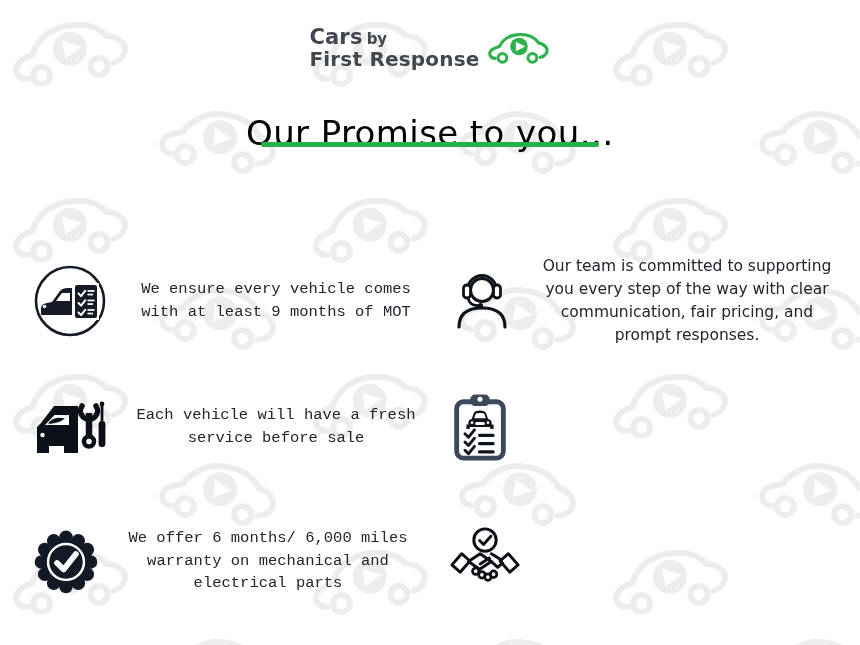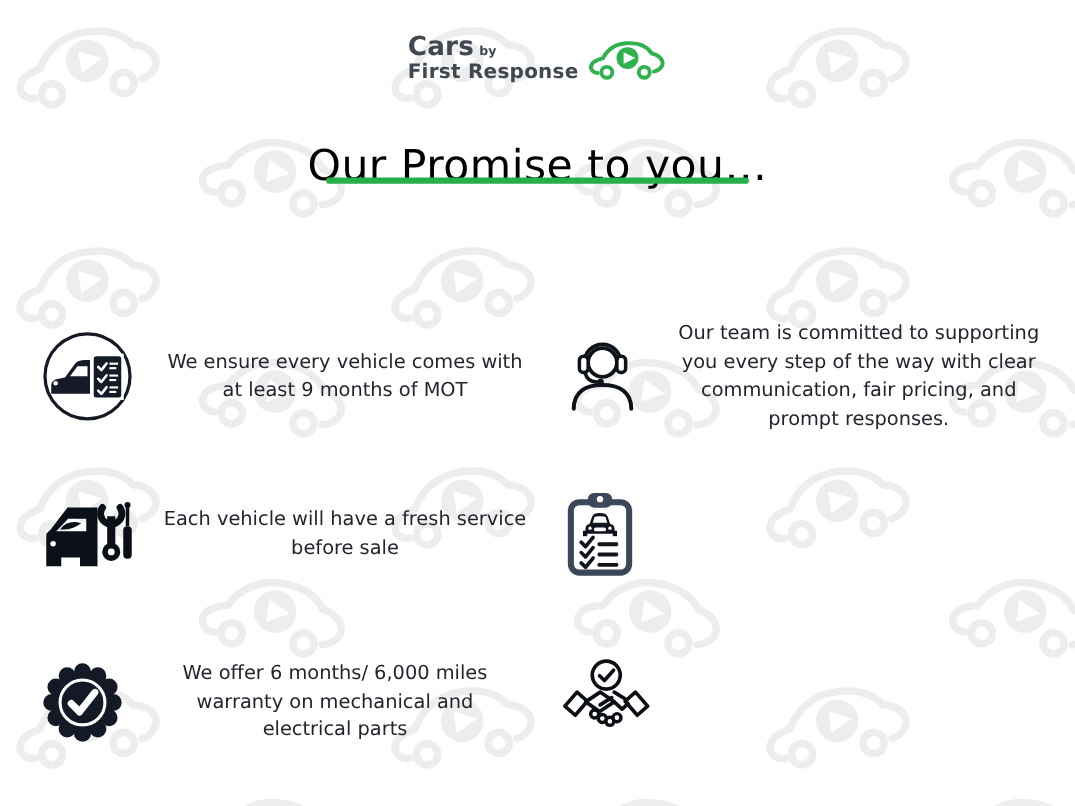--- a/index.html
+++ b/index.html
@@ -8,39 +8,39 @@
     font-family:"DejaVu Sans","Liberation Sans",sans-serif;color:#22262e;
   }
   .bg{position:absolute;inset:0;z-index:0;}
   .content{position:relative;z-index:1;width:100%;height:100%;}
 
   
   .logo{position:absolute;top:26px;left:0;right:0;display:flex;justify-content:center;align-items:flex-start;gap:7px;}
   .logo-text{display:flex;flex-direction:column;line-height:1.05;}
   .logo-line1{display:flex;align-items:baseline;gap:4px;}
   .logo-cars{font-size:21px;font-weight:700;color:#42484f;letter-spacing:.2px;}
-  .logo-by{font-size:10px;font-weight:700;color:#42484f;}
-  .logo-first{font-size:16px;font-weight:700;color:#42484f;letter-spacing:.2px;margin-top:1px;}
+  .logo-by{font-size:15px;font-weight:700;color:#42484f;}
+  .logo-first{font-size:20px;font-weight:700;color:#42484f;letter-spacing:.2px;margin-top:1px;}
   .logo-car-svg{margin-top:1px;}
 
   
   .heading{position:absolute;top:90px;left:0;right:0;text-align:center;
     font-size:34px;font-weight:500;color:#000000;letter-spacing:.4px;}
   .underline{position:absolute;top:142px;left:50%;transform:translateX(-50%);
     width:338px;height:4.5px;border-radius:2px;}
 
   
   .grid{position:absolute;left:32px;top:238px;width:806px;
     display:grid;grid-template-columns:398px 1fr;grid-template-rows:126px 126px 142px;
     align-items:center;}
   .item{display:flex;align-items:center;gap:22px;text-align:center;}
   .item.right{padding-left:16px;gap:18px;}
   .icon{flex:0 0 auto;display:flex;align-items:center;justify-content:center;}
   .txt{margin:0;font-size:15.5px;line-height:1.48;color:#21252e;}
-  .item.left .txt{max-width:292px;}
+  .item.left .txt{max-width:292px;font-family:Liberation Mono, monospace;}
   .item.right .txt{max-width:318px;}
 </style>
 </head>
 <body>
 
 <div class="page">
 
   <svg class="bg" width="860" height="645" viewBox="0 0 860 645" aria-hidden="true">
     <defs>
       <g id="bgcar">

